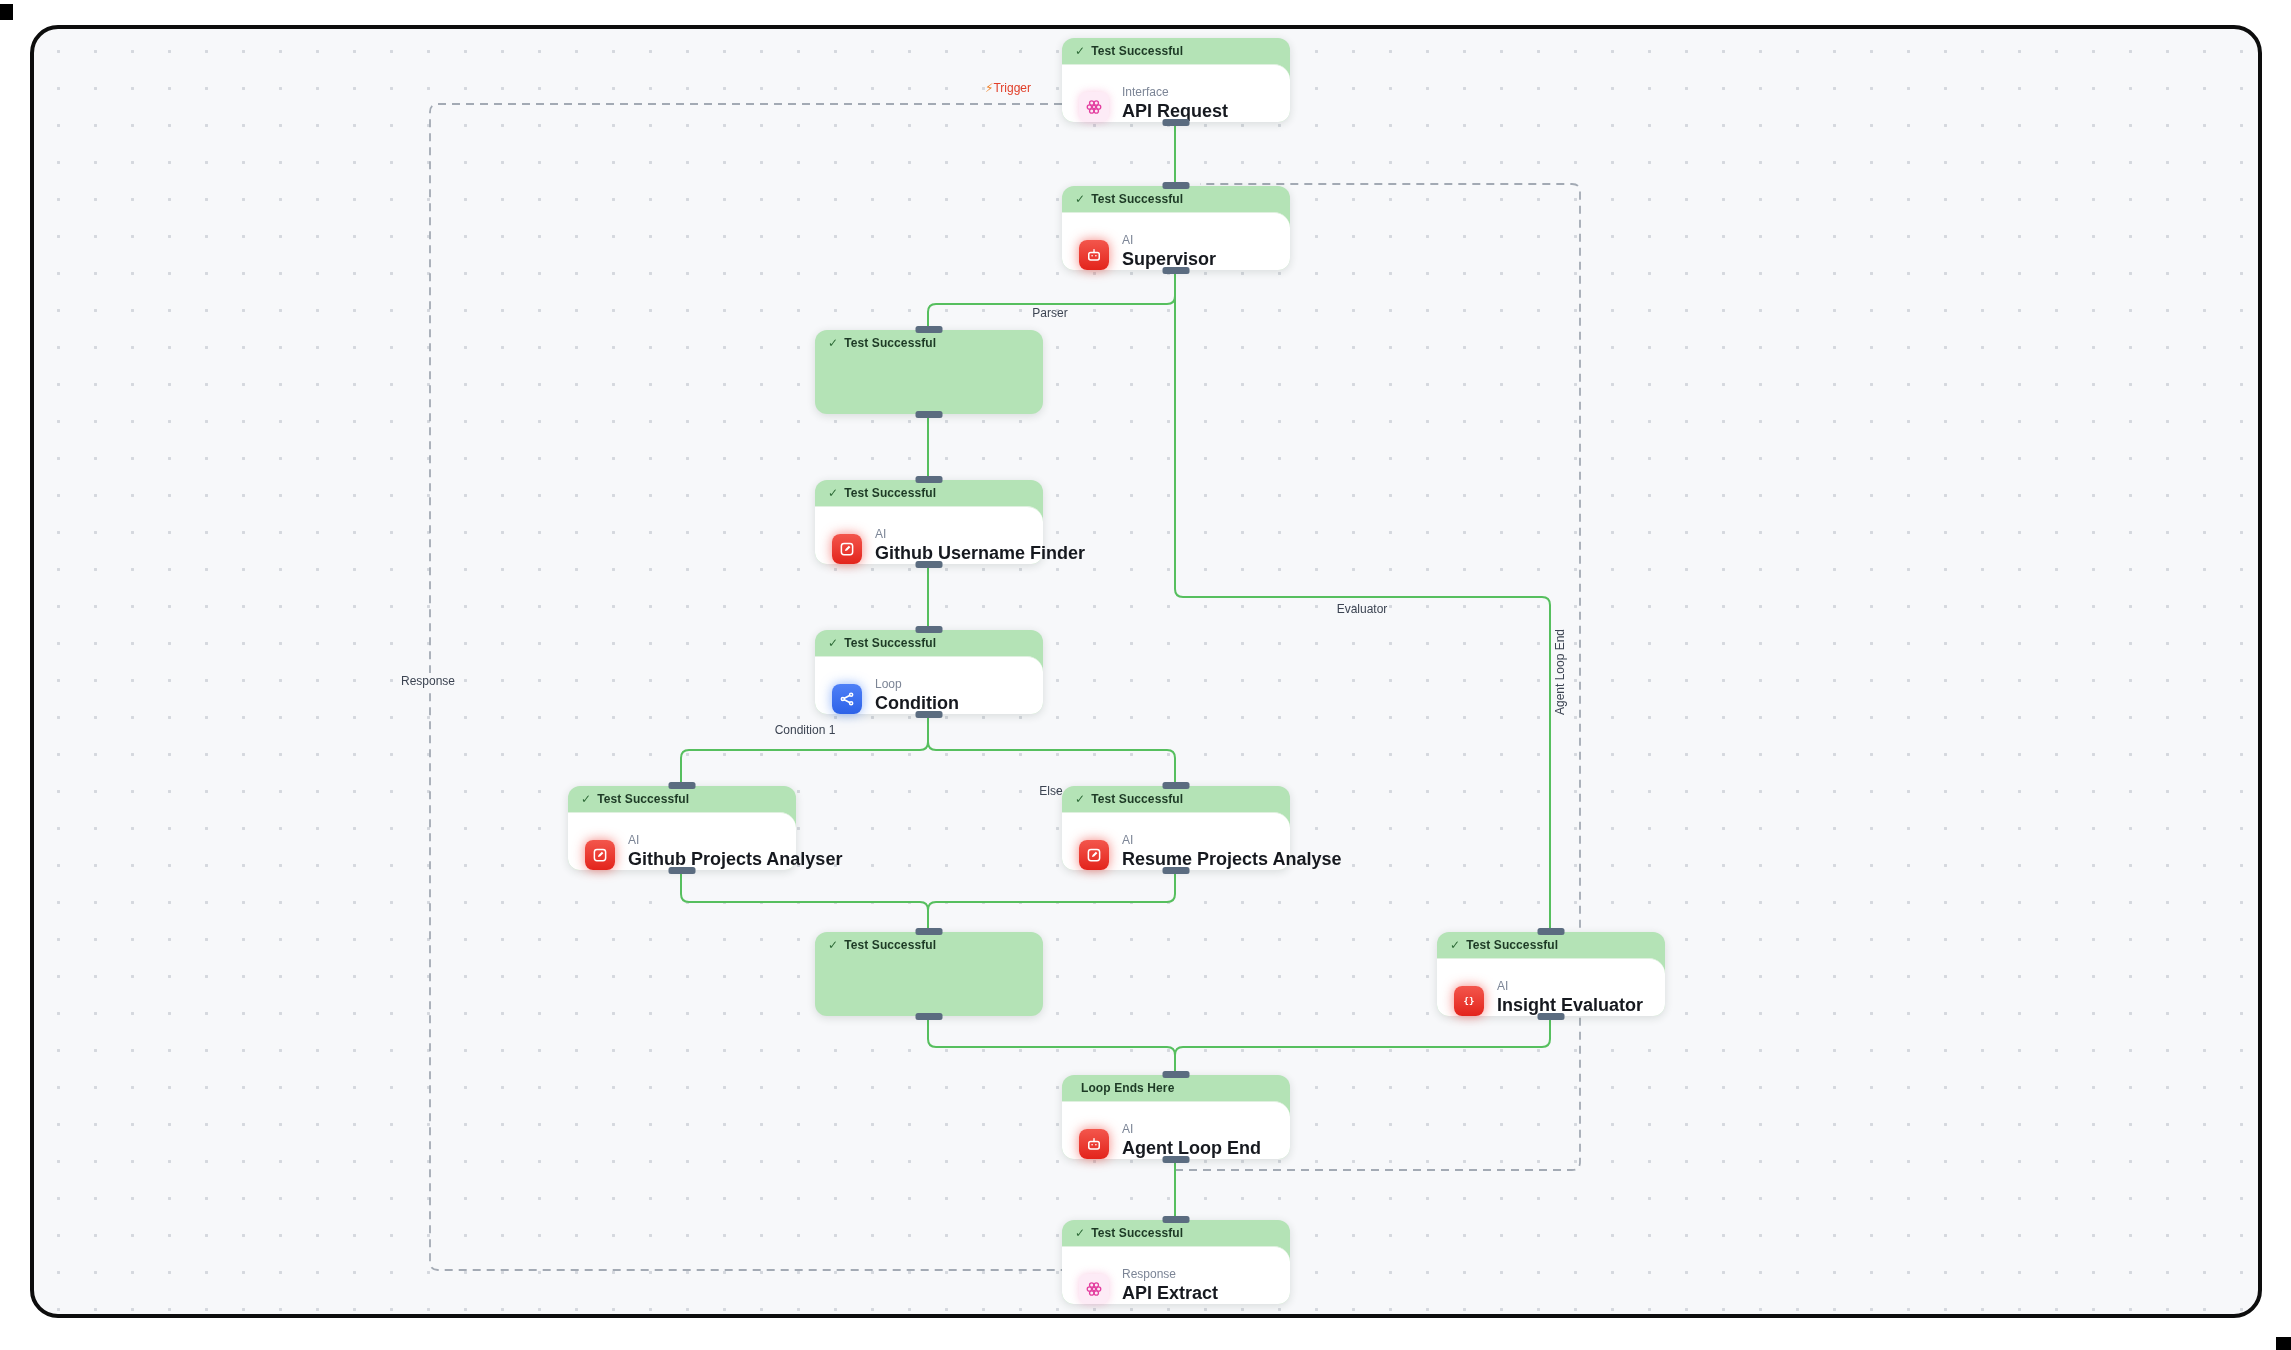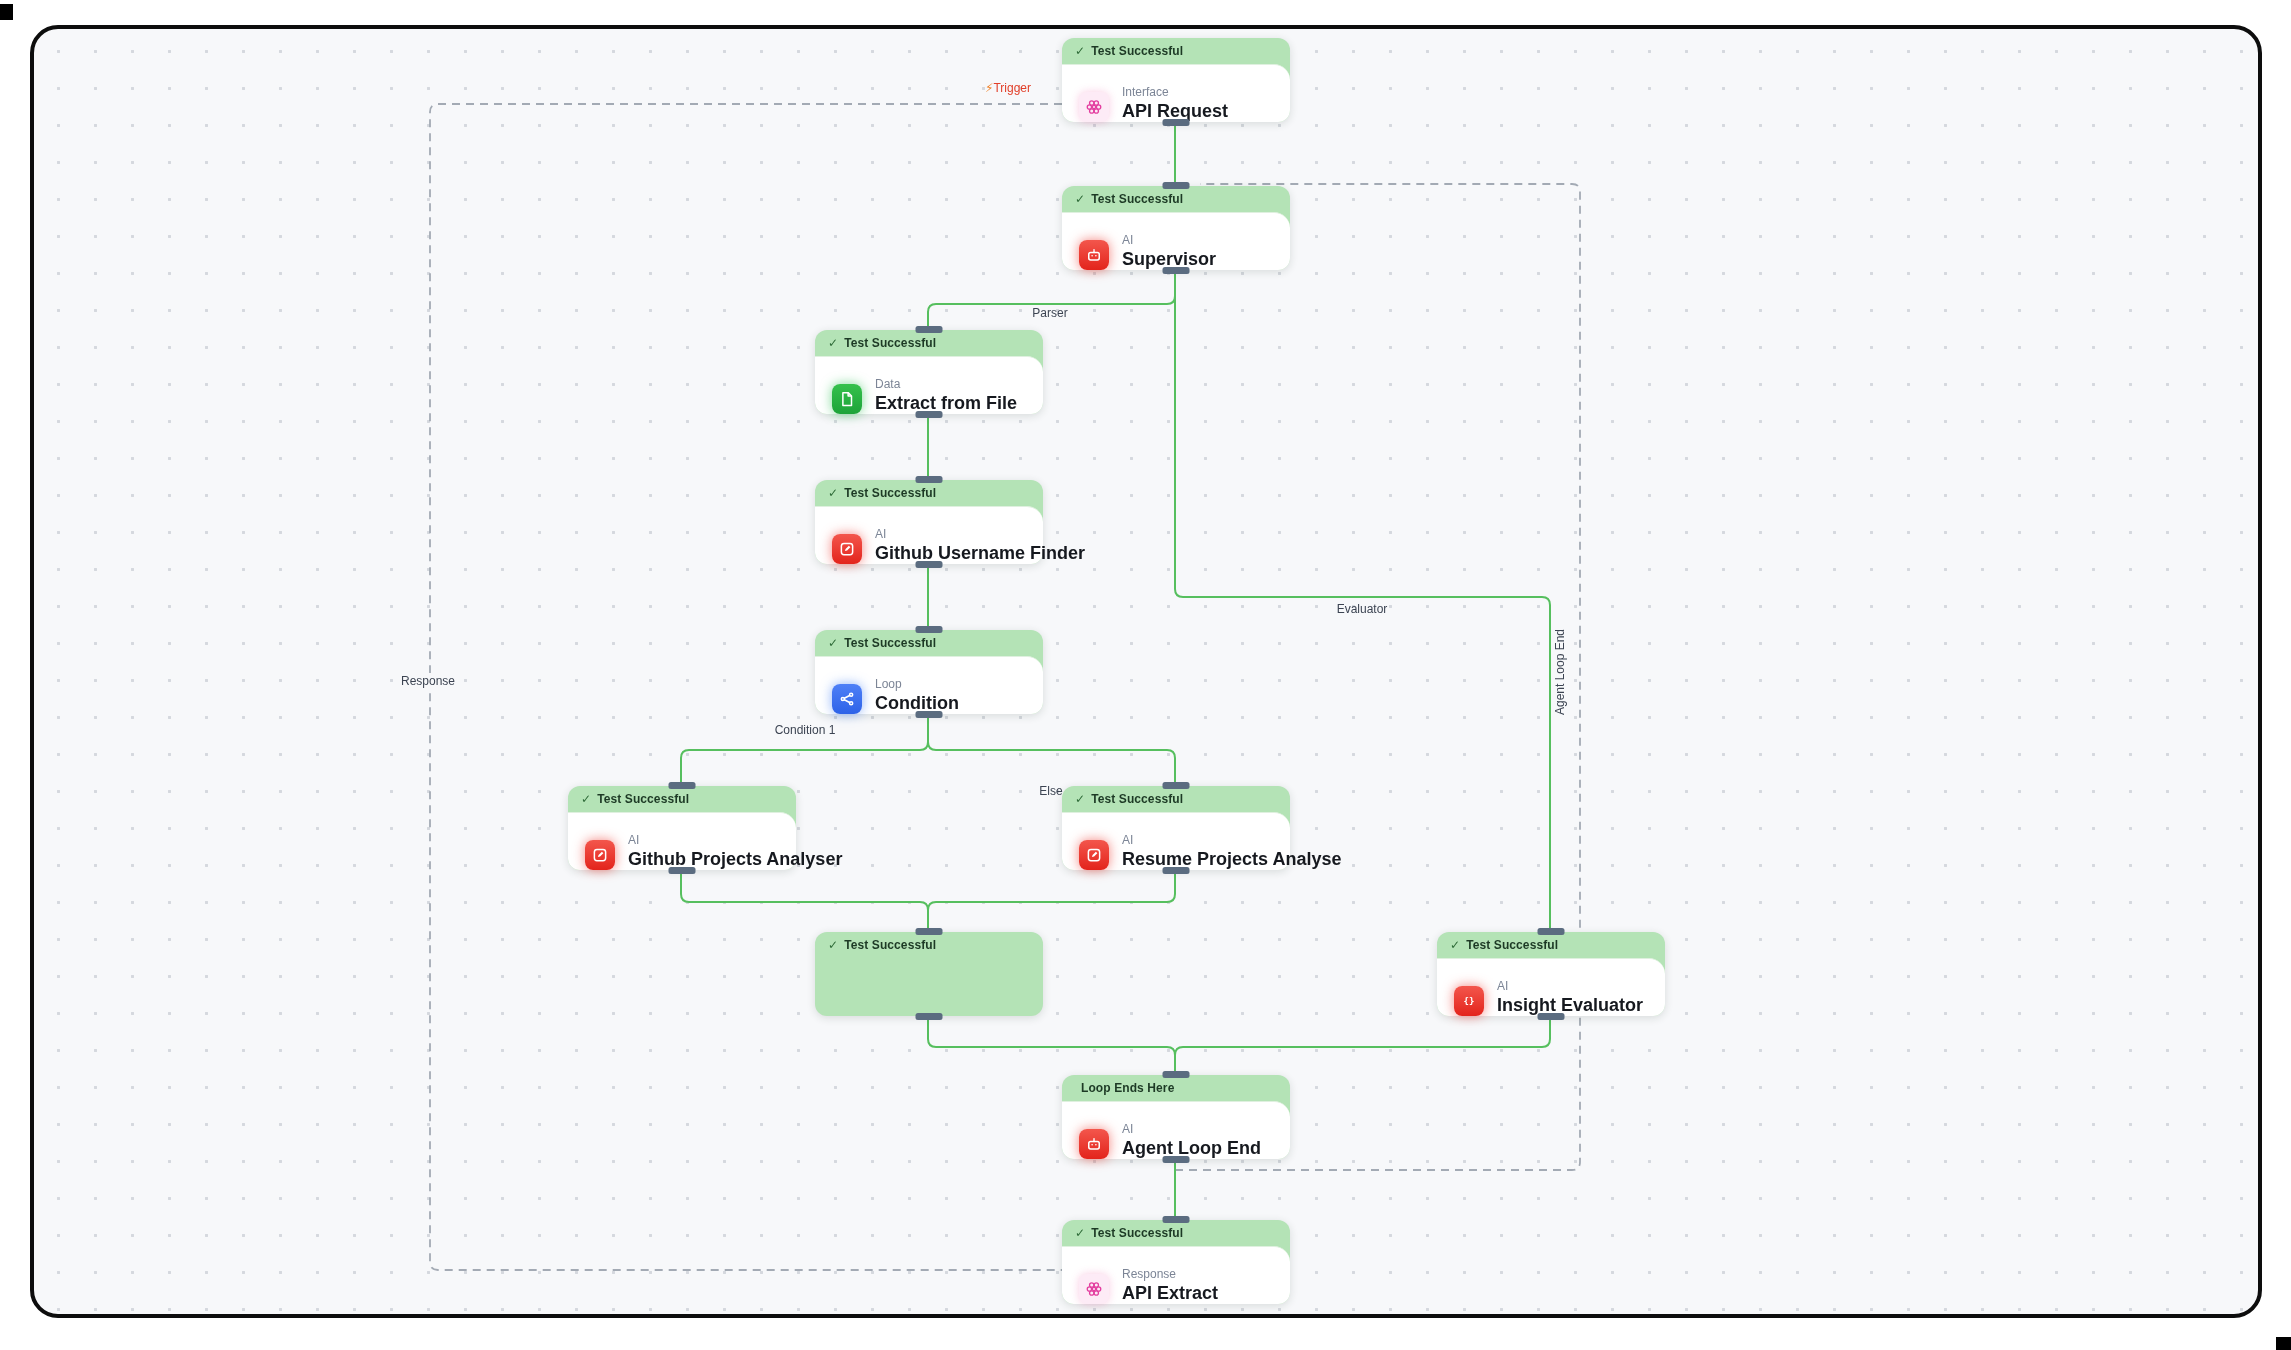--- a/index.html
+++ b/index.html
@@ -126,32 +126,20 @@
     </div>
     <span class="handle top"></span>
     <span class="handle bottom"></span>
   </div>
 
   <div class="node" style="left:815px;top:330px;">
     <div class="badge">
         <span class="check">✓</span>
         <span>Test Successful</span>
       </div>
-    <div class="body">
-      <span class="icon green">
-        <svg width="18" height="18" viewBox="0 0 24 24" fill="none" stroke="#fff" stroke-width="2" stroke-linejoin="round">
-          <path d="M6.5 3.5h7L18 8v12.5H6.5z"></path>
-            <path d="M13.5 3.5V8H18"></path>
-        </svg>
-        </span>
-      <span class="meta">
-          <span class="category">Data</span>
-          <span class="title">Extract from File</span>
-        </span>
-    </div>
     <span class="handle top"></span>
     <span class="handle bottom"></span>
   </div>
 
   <div class="node" style="left:815px;top:480px;">
     <div class="badge">
         <span class="check">✓</span>
         <span>Test Successful</span>
       </div>
     <div class="body">

